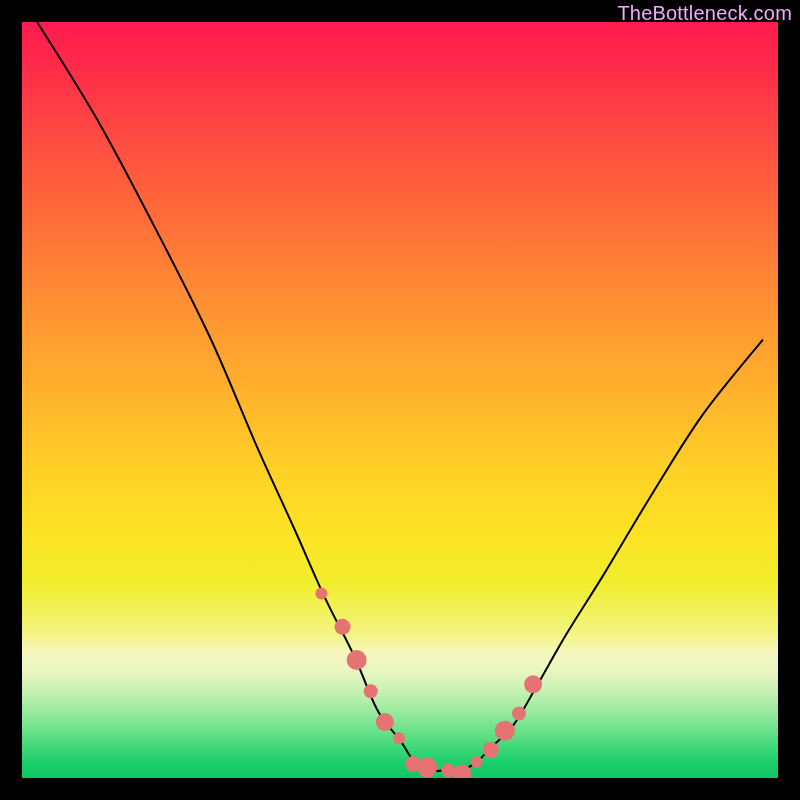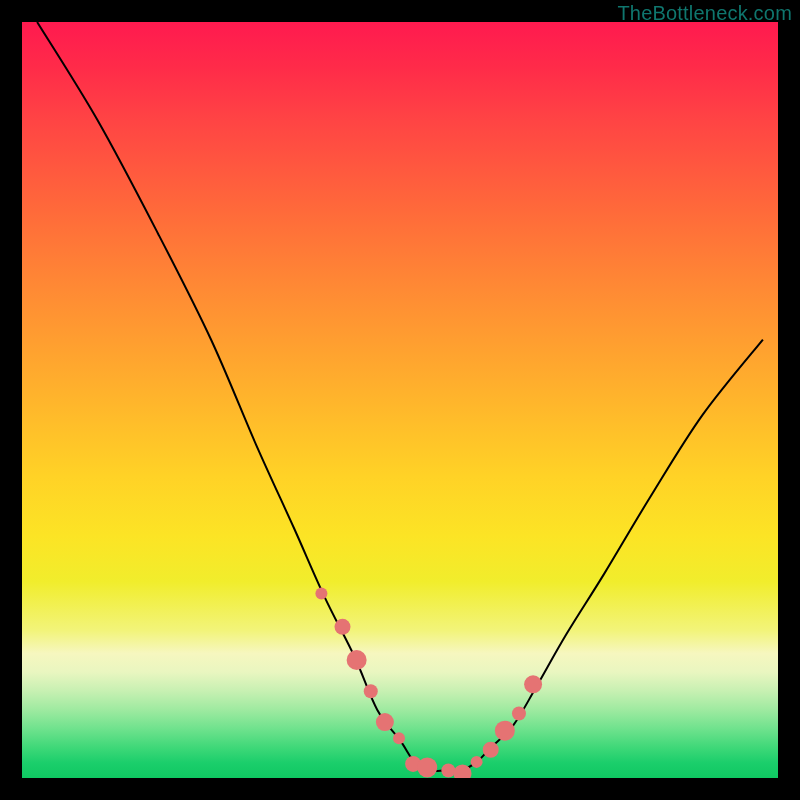--- a/index.html
+++ b/index.html
@@ -44,21 +44,21 @@
     position: absolute;
     left: 0;
     top: 0;
     width: 756px;
     height: 756px;
   }
   .watermark {
     position: absolute;
     top: 2px;
     right: 8px;
-    color: #0f766e;
+    color: #f0abfc;
     font-size: 20px;
     letter-spacing: 0.2px;
     user-select: none;
   }
 </style>
 </head>
 <body>
 
 <div class="frame">
   <svg class="curve" viewBox="0 0 756 756" preserveAspectRatio="none">

